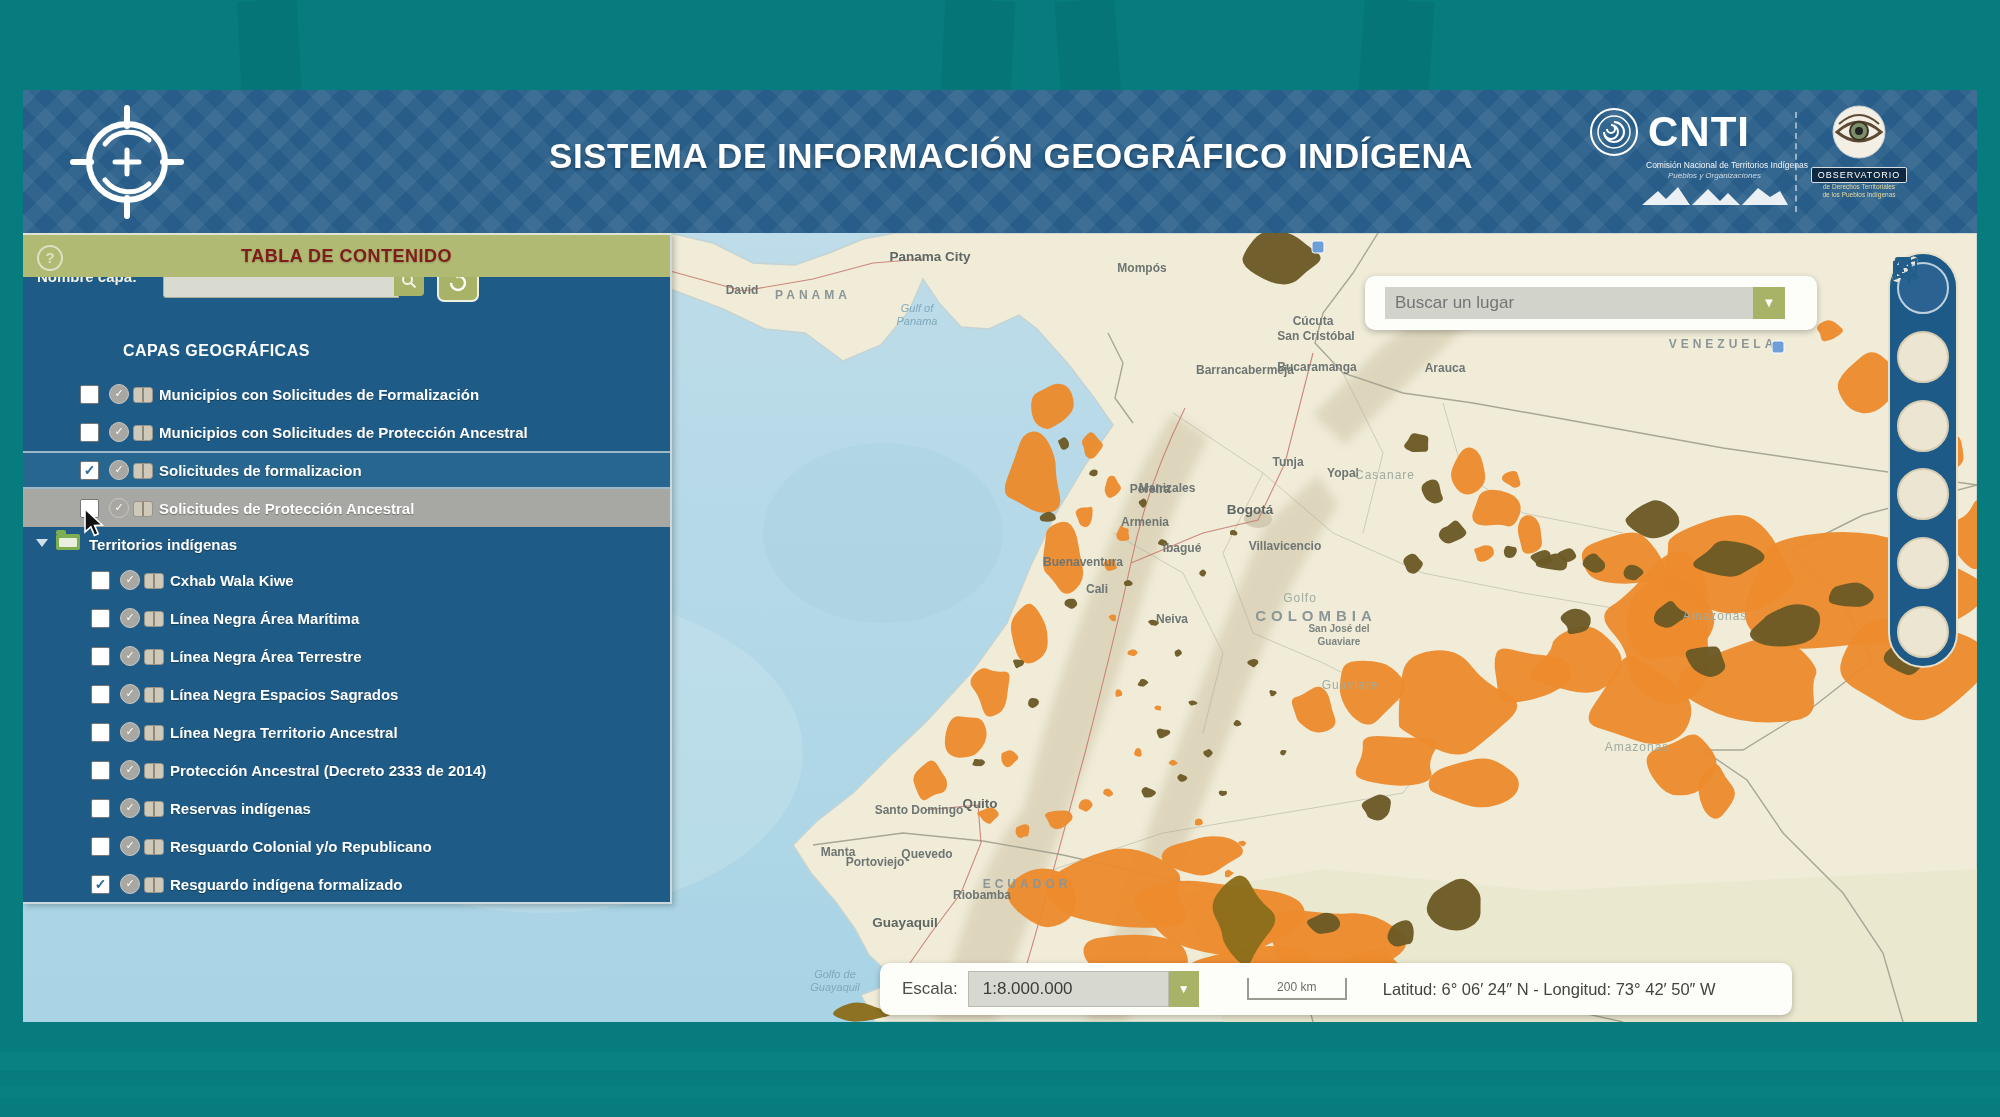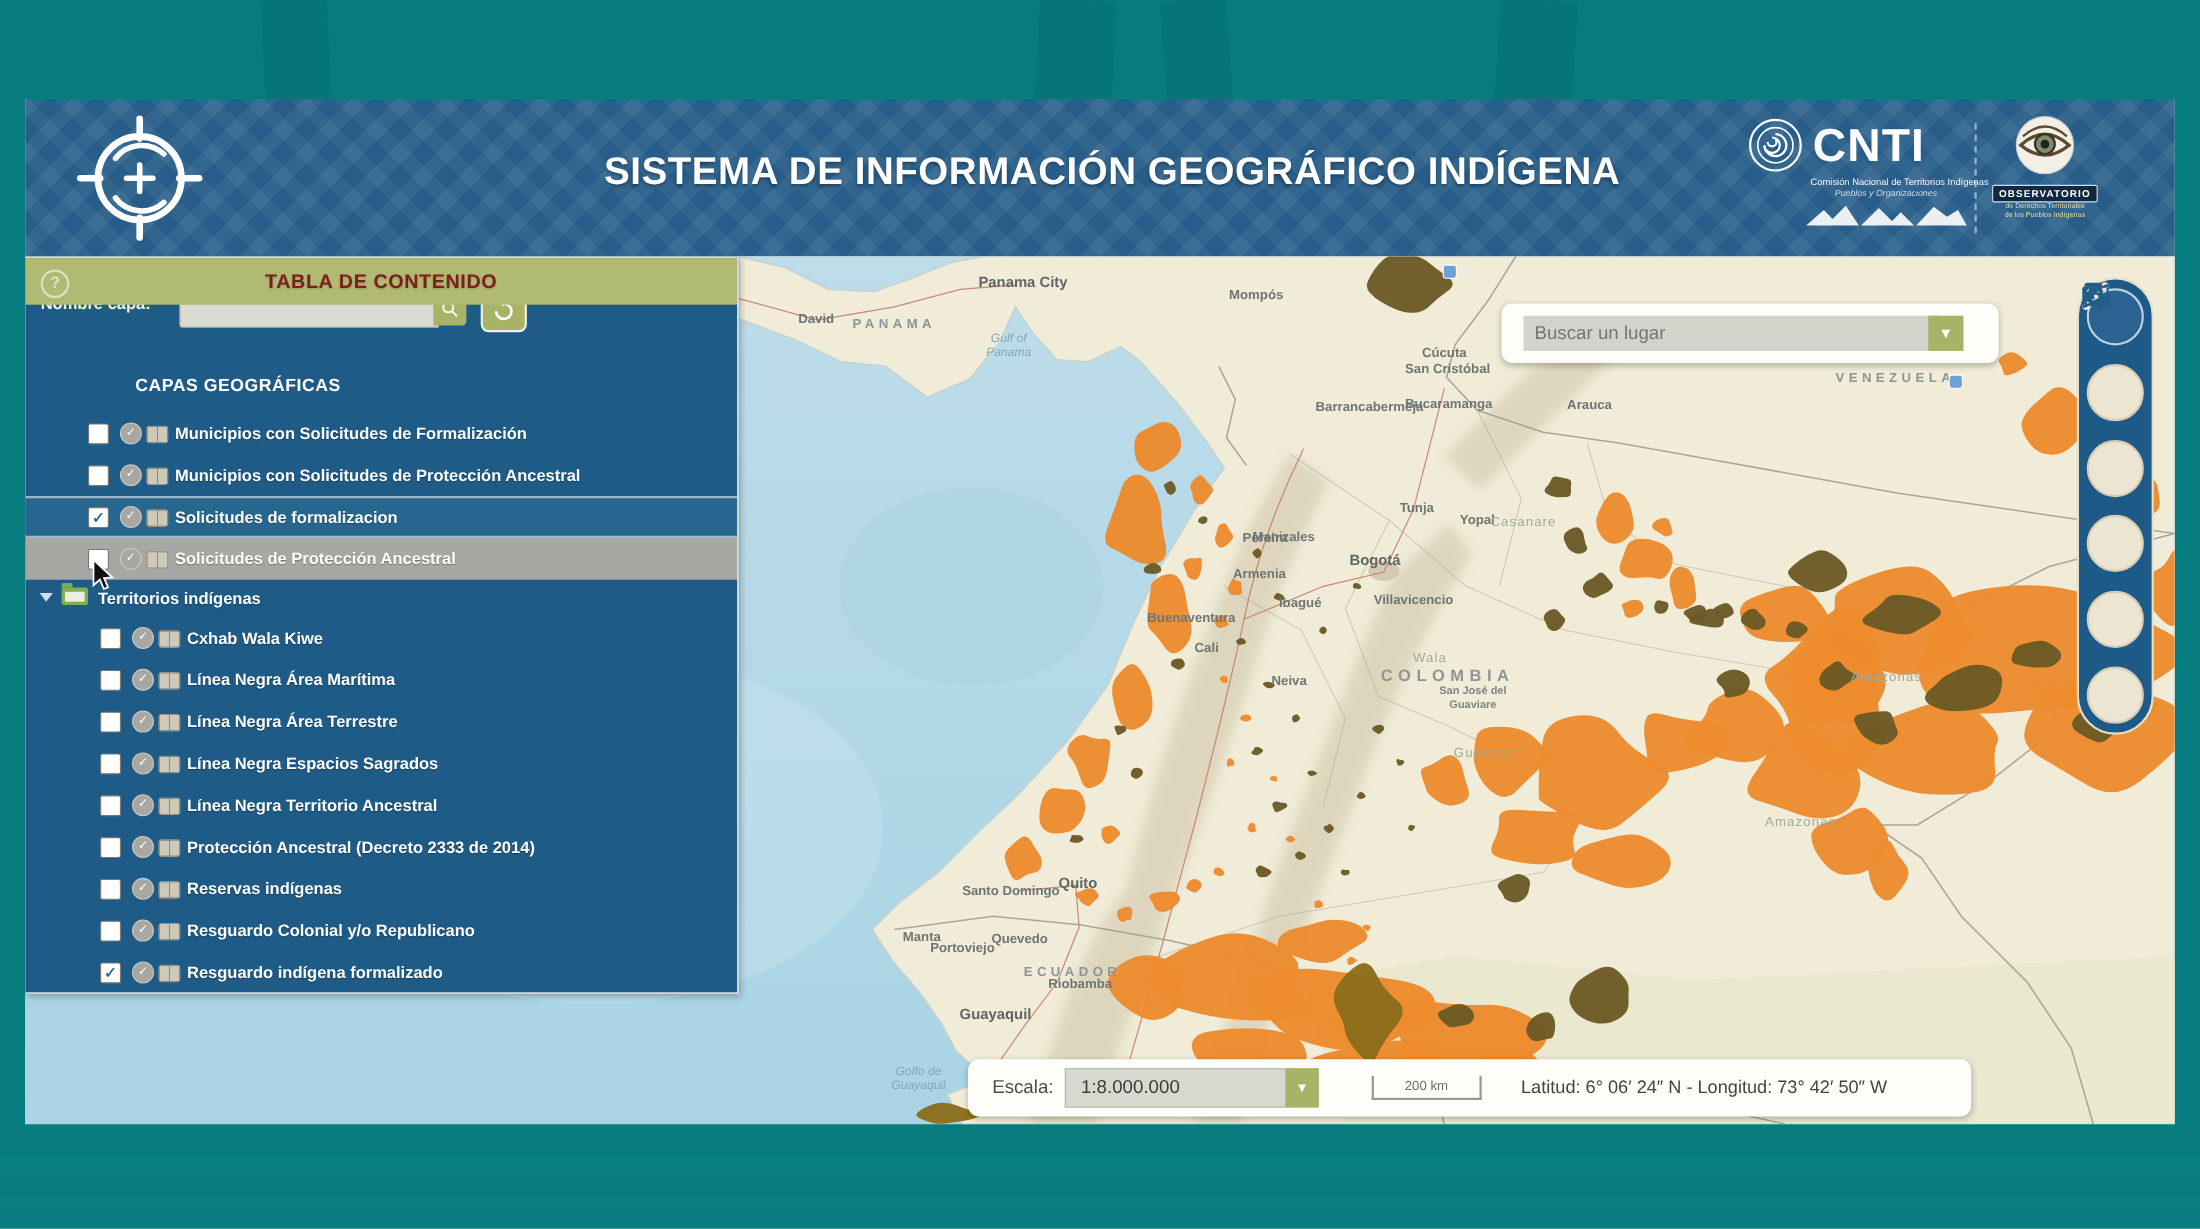--- a/index.html
+++ b/index.html
@@ -21,21 +21,21 @@
   .logo-left{position:absolute;left:44px;top:12px;}
   .cnti{position:absolute;left:1565px;top:16px;width:200px;color:#fff;}
   .cnti-row{display:flex;align-items:center;gap:8px;}
   .cnti-name{font-size:42px;font-weight:bold;letter-spacing:1px;line-height:44px;}
   .cnti-sub{font-size:8.5px;margin:2px 0 0 58px;color:#f2f6fa;white-space:nowrap;}
   .cnti-tag{font-size:8px;font-style:italic;margin:1px 0 0 80px;color:#cfdbe6;}
   .cnti-mountains{margin:3px 0 0 52px;}
   .hdr-divider{position:absolute;left:1772px;top:22px;height:100px;border-left:2px dashed rgba(255,255,255,.5);}
   .observ{position:absolute;left:1788px;top:14px;width:96px;text-align:center;color:#fff;}
   .observ-band{background:rgba(10,34,56,.9);border:1px solid #d8dde2;border-radius:2px;
-    font-size:9px;font-weight:bold;letter-spacing:1px;padding:2px 1px;margin-top:3px;}
+    font-size:9px;font-weight:normal;letter-spacing:1px;padding:2px 1px;margin-top:3px;}
   .observ-l{font-size:6.5px;color:#e8d9a0;line-height:8px;}
   
   .content{position:absolute;left:0;top:143px;width:1954px;height:789px;overflow:hidden;}
   .map{position:absolute;inset:0;cursor:grab;}
   .map svg{position:absolute;left:0;top:0;}
   .maplbl{position:absolute;transform:translate(-50%,-50%);white-space:pre-line;text-align:center;
     pointer-events:none;line-height:13px;}
   .lbl-city{font-size:12px;color:#6e7673;font-weight:bold;}
   .lbl-city-lg{font-size:13.5px;color:#5f6765;font-weight:bold;}
   .lbl-city-sm{font-size:10px;color:#7d8481;font-weight:bold;}
@@ -368,35 +368,35 @@
           <span class="maplbl lbl-region" style="left: 1362px; top: 242px;">Casanare</span>
           <span class="maplbl lbl-city" style="left: 1144px; top: 255px;">Manizales</span>
           <span class="maplbl lbl-city" style="left: 1127px; top: 256px;">Pereira</span>
           <span class="maplbl lbl-city" style="left: 1122px; top: 289px;">Armenia</span>
           <span class="maplbl lbl-city" style="left: 1159px; top: 315px;">Ibagué</span>
           <span class="maplbl lbl-city-lg" style="left: 1227px; top: 276px;">Bogotá</span>
           <span class="maplbl lbl-city" style="left: 1262px; top: 313px;">Villavicencio</span>
           <span class="maplbl lbl-city" style="left: 1060px; top: 329px;">Buenaventura</span>
           <span class="maplbl lbl-city" style="left: 1074px; top: 356px;">Cali</span>
           <span class="maplbl lbl-city" style="left: 1149px; top: 386px;">Neiva</span>
-          <span class="maplbl lbl-region" style="left: 1277px; top: 365px;">Wala</span>
+          <span class="maplbl lbl-region" style="left: 1277px; top: 365px;">Golfo</span>
           <span class="maplbl lbl-country" style="left: 1293px; top: 382px;">COLOMBIA</span>
           <span class="maplbl lbl-city-sm" style="left: 1316px; top: 402px;">San José del
 Guaviare</span>
           <span class="maplbl lbl-region" style="left: 1327px; top: 452px;">Guaviare</span>
           <span class="maplbl lbl-region" style="left: 1692px; top: 383px;">Amazonas</span>
           <span class="maplbl lbl-region" style="left: 1614px; top: 514px;">Amazonas</span>
           <span class="maplbl lbl-city-lg" style="left: 957px; top: 570px;">Quito</span>
           <span class="maplbl lbl-city" style="left: 896px; top: 577px;">Santo Domingo</span>
           <span class="maplbl lbl-city" style="left: 815px; top: 619px;">Manta</span>
           <span class="maplbl lbl-city" style="left: 852px; top: 629px;">Portoviejo</span>
           <span class="maplbl lbl-city" style="left: 904px; top: 621px;">Quevedo</span>
           <span class="maplbl lbl-city" style="left: 959px; top: 662px;">Riobamba</span>
           <span class="maplbl lbl-city-lg" style="left: 882px; top: 689px;">Guayaquil</span>
-          <span class="maplbl lbl-country-sm" style="left: 952px; top: 651px;">ECUADOR</span>
+          <span class="maplbl lbl-country-sm" style="left: 1004px; top: 651px;">ECUADOR</span>
           <span class="maplbl lbl-water" style="left: 812px; top: 748px;">Golfo de
 Guayaquil</span>
         </div>
       <div id="pois">
           <div class="poi" style="left: 1295px; top: 14px;"></div>
           <div class="poi" style="left: 1755px; top: 114px;"></div>
         </div>
 
       <div class="searchbox">
         <input readonly="" placeholder="Buscar un lugar" style="">

